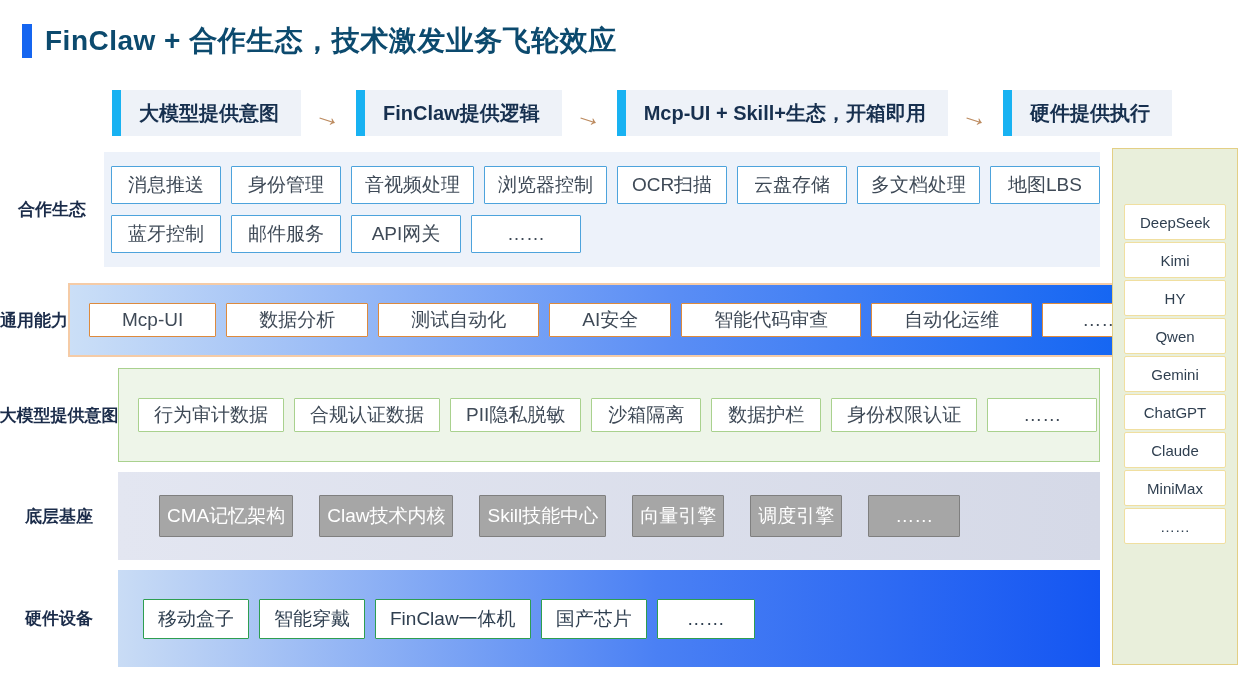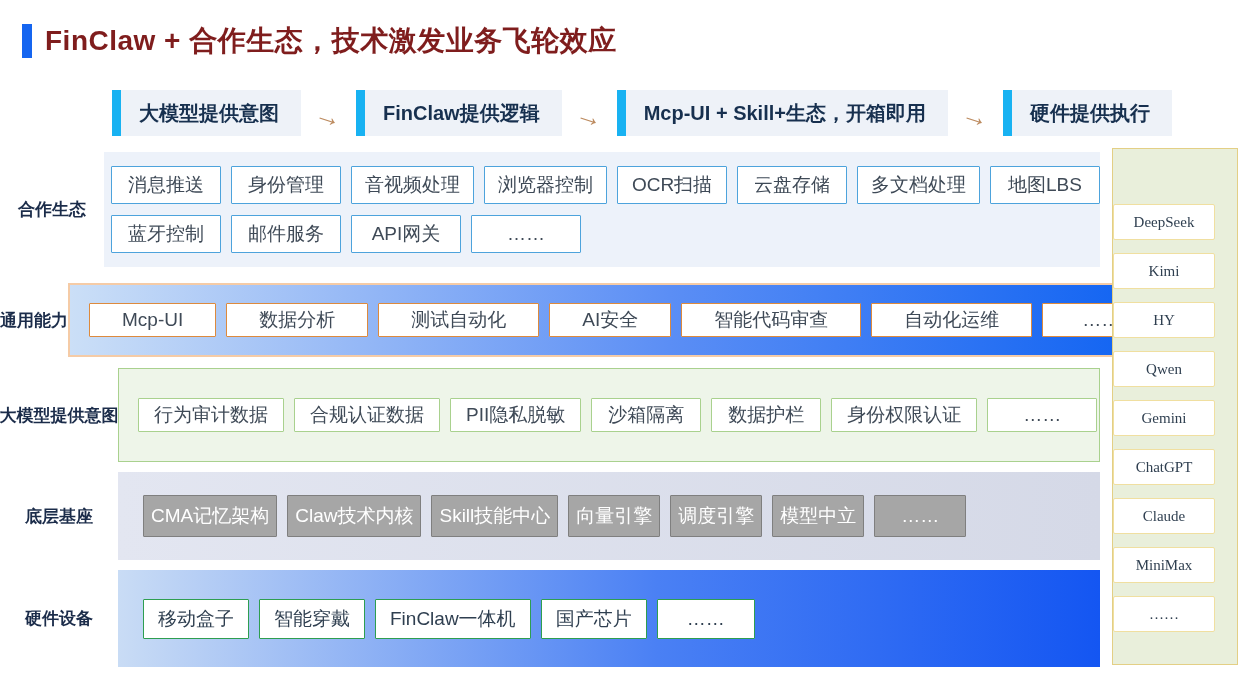--- a/index.html
+++ b/index.html
@@ -3,21 +3,21 @@
 <meta charset="utf-8">
 <style>
   html,body{margin:0;padding:0;}
   body{
     width:1259px;height:694px;background:#ffffff;position:relative;overflow:hidden;
     font-family:"Liberation Sans","DejaVu Sans",sans-serif;
   }
   
   .header{position:absolute;top:22px;left:22px;display:flex;align-items:center;gap:13px;}
   .accent-bar{width:10px;height:34px;background:#1565f0;}
-  .title{margin:0;font-size:28px;font-weight:bold;color:#7f1d1d;letter-spacing:0.5px;white-space:nowrap;}
+  .title{margin:0;font-size:28px;font-weight:bold;color:#0c4a6e;letter-spacing:0.5px;white-space:nowrap;}
   
   .flow{position:absolute;left:112px;top:90px;height:46px;display:flex;align-items:center;gap:10px;}
   .flow-step{display:flex;align-items:stretch;background:#eef2f8;height:46px;}
   .flow-bar{width:9px;background:#18b2f2;}
   .flow-text{display:flex;align-items:center;padding:0 22px 0 18px;font-size:20px;font-weight:bold;color:#17304f;white-space:nowrap;}
   .flow-arrow{color:#bc8a5e;font-size:27px;font-weight:bold;transform:rotate(18deg);margin:6px 4px 0 4px;line-height:1;}
   
   .main{position:absolute;left:0;top:148px;width:1100px;}
   .layer{display:flex;}
   .layer-label{width:118px;display:flex;align-items:center;justify-content:center;font-weight:bold;font-size:17px;color:#1b2c4a;white-space:nowrap;}
@@ -34,28 +34,28 @@
   .panel-general{background:linear-gradient(90deg,#cbdff7 0%,#5b8ef5 55%,#0e62f2 100%);
                  border:2px solid #f5cba6;height:74px;padding-left:19px;}
   .panel-general .box{min-width:118px;height:34px;border:1px solid #dd8a3d;padding:0 32px;}
   
   .layer-security{margin-bottom:10px;}
   .panel-security{background:#eef5e9;border:1px solid #a9d18e;height:94px;padding-left:19px;}
   .panel-security .box{min-width:110px;height:34px;border:1px solid #a9d18e;padding:0 15px;}
   
   .layer-foundation{margin-bottom:10px;}
   .panel-foundation{background:linear-gradient(90deg,#e3e6f1 0%,#d5d9e7 100%);height:88px;padding-left:25px;}
-  .panel-foundation .box{min-width:92px;height:42px;border:1px solid #7f7f7f;background:#a6a6a6;color:#ffffff;padding:18px 7px;}
+  .panel-foundation .box{min-width:92px;height:42px;border:1px solid #7f7f7f;background:#a6a6a6;color:#ffffff;padding:18px 7px;margin-left:16px;}
   
   .panel-hardware{background:linear-gradient(90deg,#c9dcf5 0%,#4a80f4 55%,#1456f2 100%);height:97px;padding-left:25px;}
   .panel-hardware .box{min-width:98px;height:40px;border:1px solid #2e9e50;padding:0 14px;color:#2f3f50;}
   
   .sidebar{position:absolute;left:1112px;top:148px;width:126px;height:517px;box-sizing:border-box;
            background:#e9efdb;border:1.5px solid #e3cf85;
-           display:flex;flex-direction:column;align-items:flex-start;padding-top:55px;gap:13px;font-family:Liberation Serif, serif;}
+           display:flex;flex-direction:column;align-items:center;padding-top:55px;gap:2px;}
   .model-box{width:100px;height:34px;background:#ffffff;border:1px solid #f0dfa0;border-radius:2px;
              display:flex;align-items:center;justify-content:center;font-size:15px;color:#2f3f50;flex:0 0 auto;}
 </style>
 </head>
 <body>
 
 <header class="header">
   <span class="accent-bar"></span>
   <h1 class="title">FinClaw + 合作生态，技术激发业务飞轮效应</h1>
 </header>
@@ -134,21 +134,20 @@
     </div>
     <div class="layer layer-foundation">
       <div class="layer-label">底层基座</div>
       <div class="panel panel-foundation">
         <div class="line">
           <div class="box">CMA记忆架构</div>
           <div class="box">Claw技术内核</div>
           <div class="box">Skill技能中心</div>
           <div class="box">向量引擎</div>
           <div class="box">调度引擎</div>
-          <div class="box">模型中立</div>
           <div class="box">……</div>
         </div>
       </div>
     </div>
     <div class="layer layer-hardware">
       <div class="layer-label">硬件设备</div>
       <div class="panel panel-hardware">
         <div class="line">
           <div class="box">移动盒子</div>
           <div class="box">智能穿戴</div>

